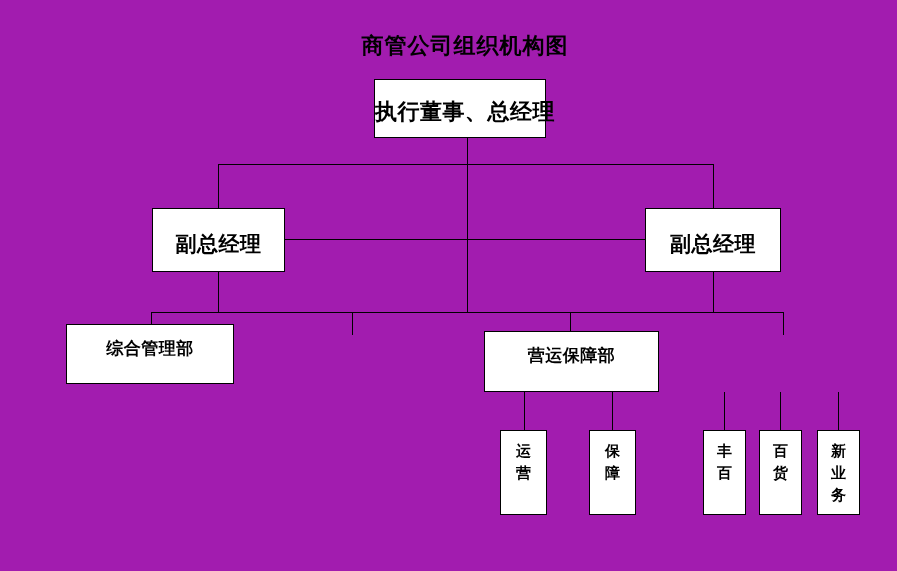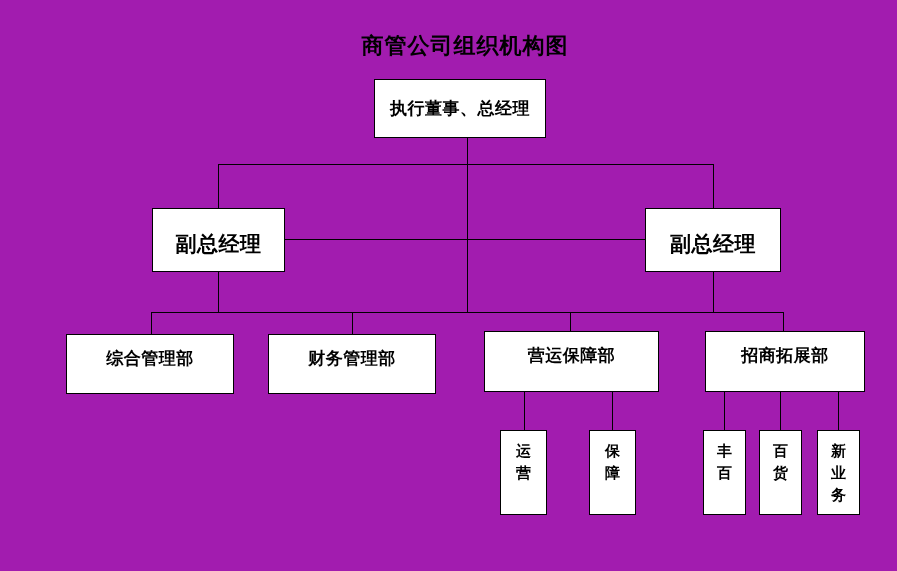--- a/index.html
+++ b/index.html
@@ -46,21 +46,21 @@
   .node-label {
     display: block;
     text-align: center;
     font-weight: bold;
     white-space: nowrap;
   }
 
   
   .node.level-0 { }
   .node.level-0 .node-label {
-    font-size: 17px;
+    font-size: 22px;
     padding-top: 17px;
     letter-spacing: 0.5px;
   }
 
   
   .node.level-1 .node-label {
     font-size: 21px;
     padding-top: 21px;
     letter-spacing: 0.5px;
   }
@@ -133,35 +133,29 @@
   </div>
 
   <div class="node level-1" style="left:152px; top:208px; width:133px; height:64px;">
     <span class="node-label">副总经理</span>
   </div>
 
   <div class="node level-1" style="left:645px; top:208px; width:136px; height:64px;">
     <span class="node-label">副总经理</span>
   </div>
 
-  <div class="node level-2" style="left:66px; top:334px; width:168px; height:60px;">
+  <div class="node level-2" style="left:66px; top:324px; width:168px; height:60px;">
     <span class="node-label">综合管理部</span>
   </div>
 
-  <div class="node level-2" style="left:268px; top:334px; width:168px; height:60px;">
-    <span class="node-label">财务管理部</span>
-  </div>
 
   <div class="node level-2" style="left:484px; top:331px; width:175px; height:61px;">
     <span class="node-label">营运保障部</span>
   </div>
 
-  <div class="node level-2" style="left:705px; top:331px; width:160px; height:61px;">
-    <span class="node-label">招商拓展部</span>
-  </div>
 
   <div class="node level-3" style="left:500px; top:430px; width:47px; height:85px;">
     <span class="node-label">
       <span class="ch">运</span>
       <span class="ch">营</span>
     </span>
   </div>
 
   <div class="node level-3" style="left:589px; top:430px; width:47px; height:85px;">
     <span class="node-label">

